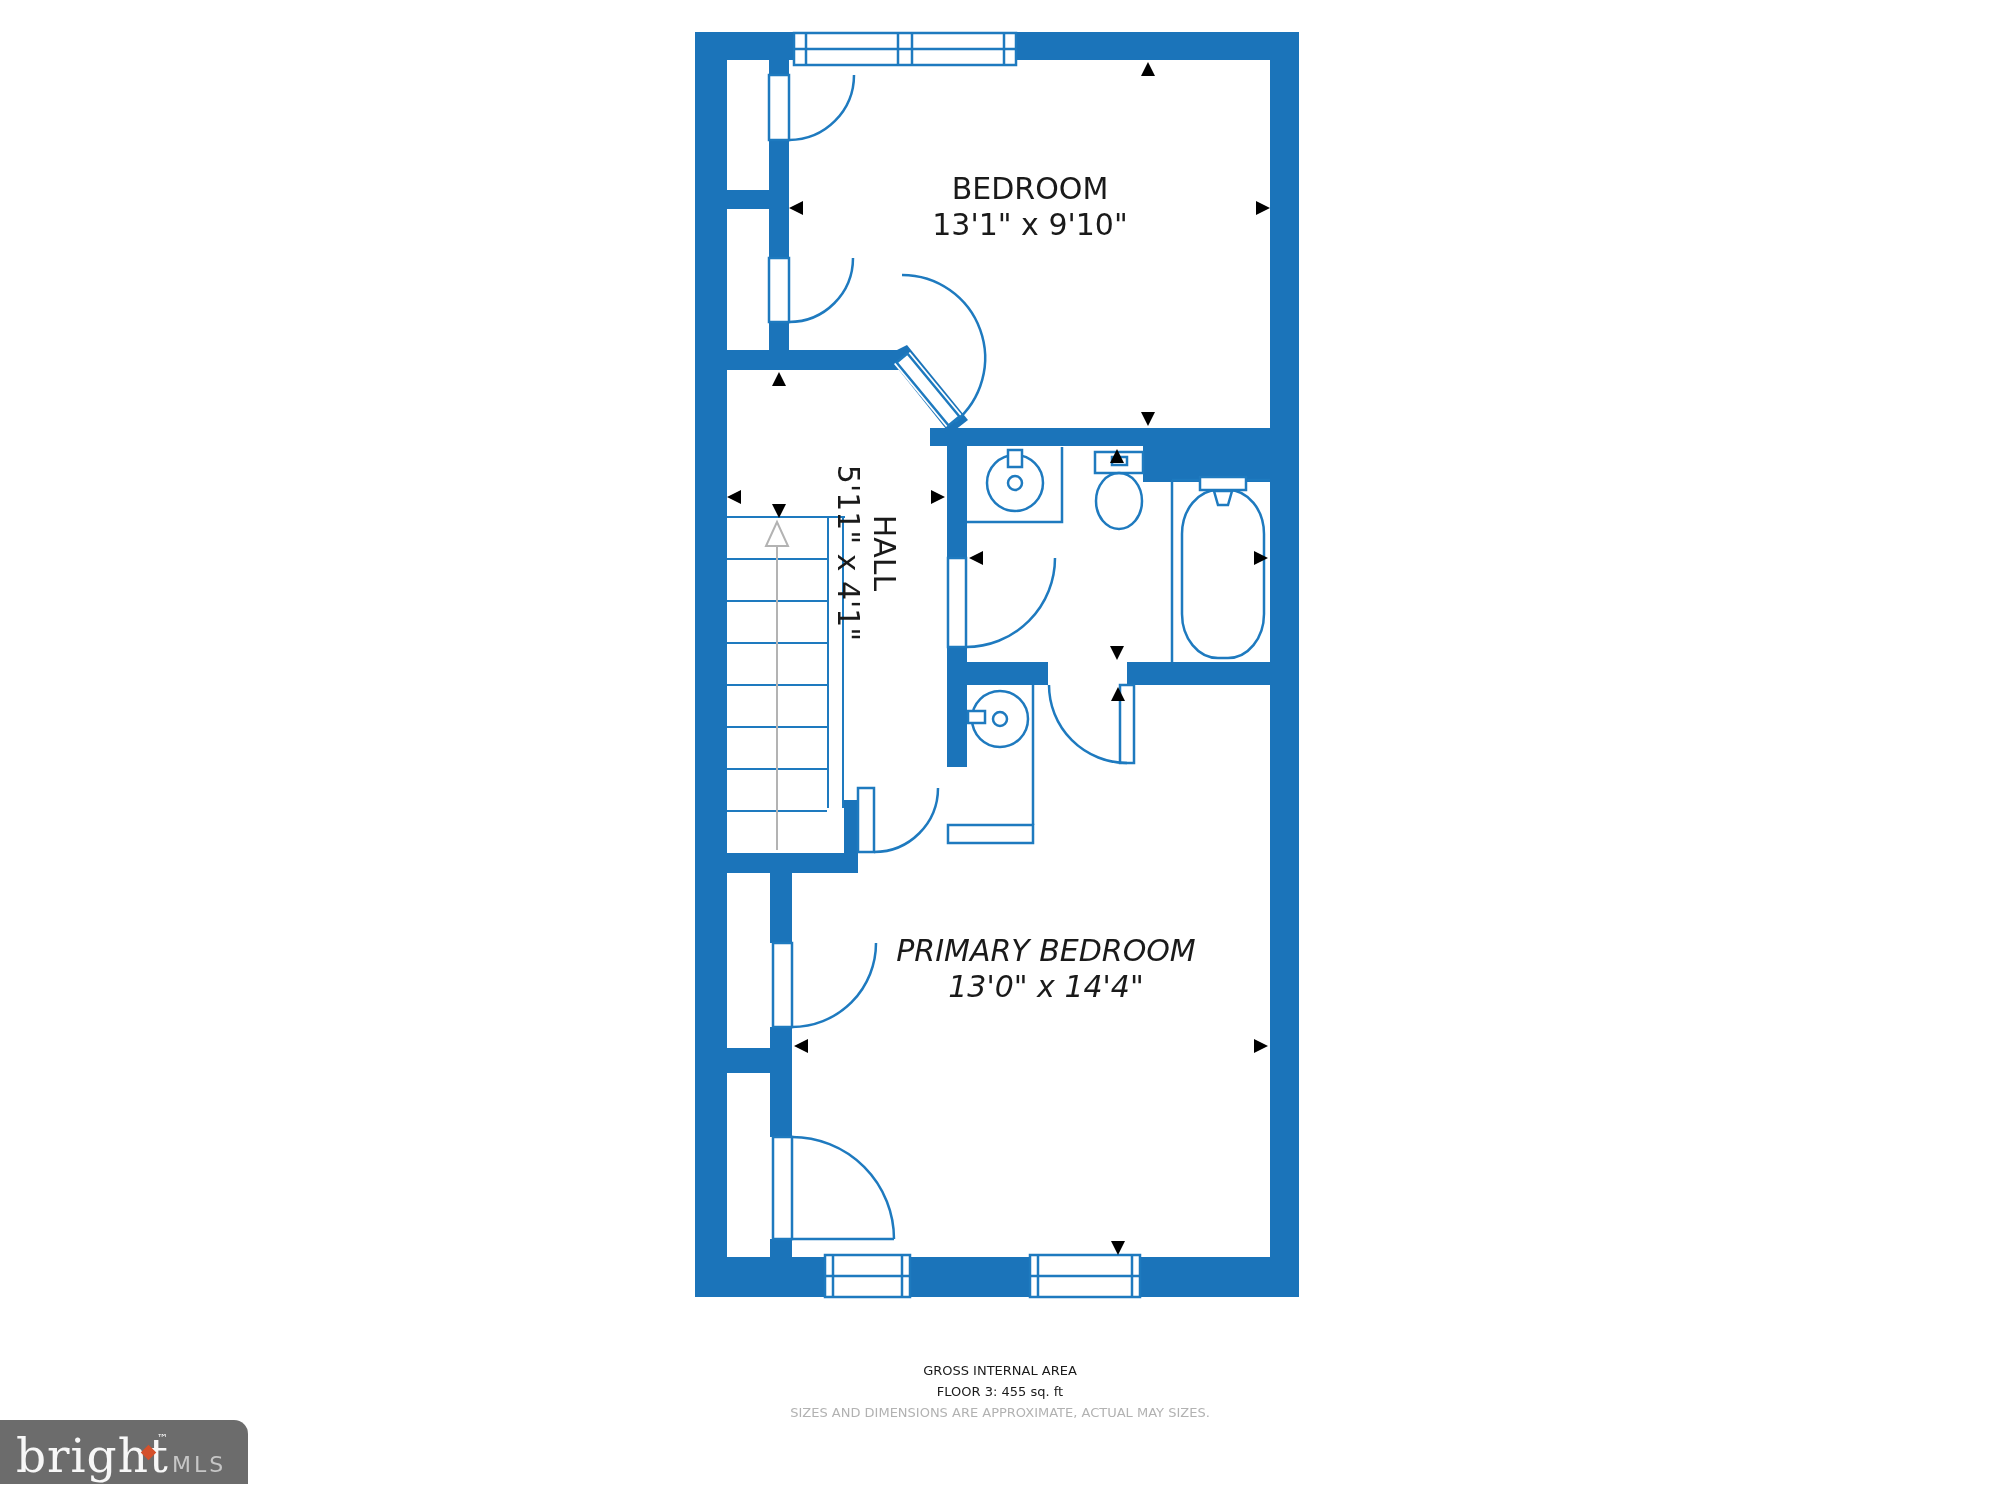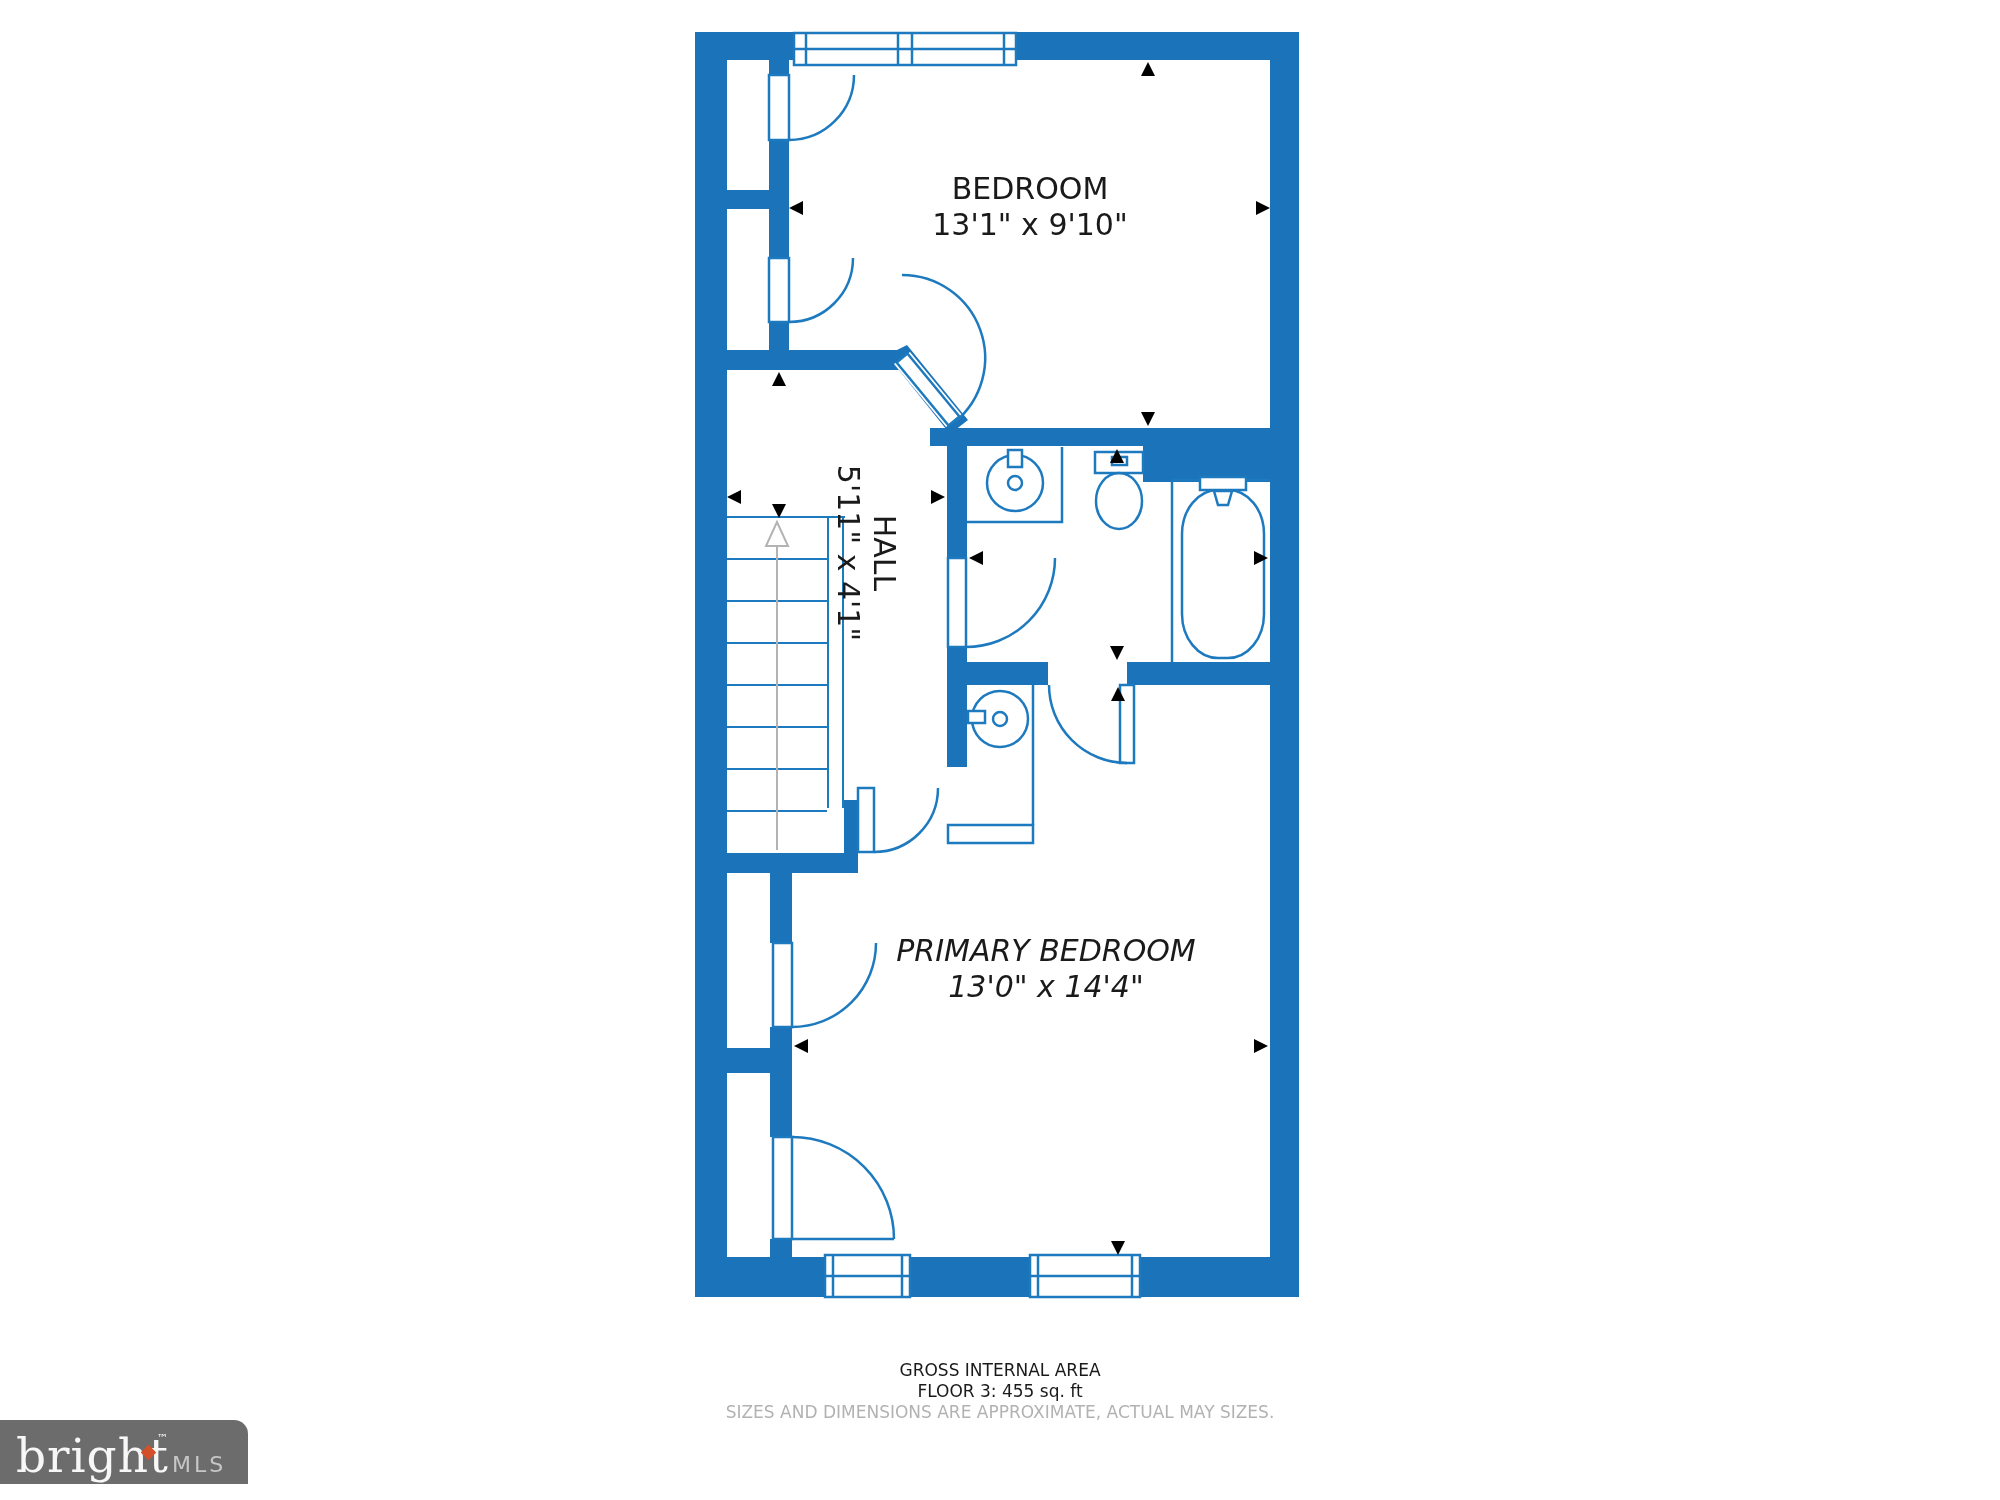--- a/index.html
+++ b/index.html
@@ -6,21 +6,21 @@
   #stage{position:relative;width:2000px;height:1500px;background:#ffffff;overflow:hidden;
          font-family:"DejaVu Sans","Liberation Sans",sans-serif;}
   #plan-svg{position:absolute;left:0;top:0;}
   .room-label{position:absolute;text-align:center;color:#1a1a1a;font-size:30px;line-height:36px;white-space:nowrap;}
   .room-label .dims{font-size:30px;}
   #hall-label{transform:translate(-50%,-50%) rotate(90deg);left:866px;top:553px;}
   #bedroom-label{left:1030px;top:207px;transform:translate(-50%,-50%);}
   #bath-label{left:1086px;top:573px;transform:translate(-50%,-50%);}
   #primary-label{left:1046px;top:969px;transform:translate(-50%,-50%);font-style:italic;}
   #footer{position:absolute;left:700px;top:1360px;width:600px;text-align:center;color:#1a1a1a;
-          font-size:17px;line-height:21px;}
+          font-size:13px;line-height:21px;}
   #footer .muted{color:#b2b2b2;}
   #logo{position:absolute;left:0;top:1420px;width:248px;height:64px;background:#6c6c6c;
         border-radius:0 14px 0 0;}
   #logo .brand{position:absolute;left:16px;top:8px;color:#f7f7f7;font-family:"DejaVu Serif","Liberation Serif",serif;
         font-size:47px;letter-spacing:1px;}
   #logo .tm{position:absolute;left:157px;top:12px;color:#ffffff;font-size:11px;}
   #logo .diamond{position:absolute;left:143px;top:27px;width:11px;height:11px;background:#d4502b;
         transform:rotate(45deg);}
   #logo .suffix{position:absolute;left:172px;top:32px;color:#c6c6c6;font-size:22px;letter-spacing:3px;text-align:center;}
 </style>

